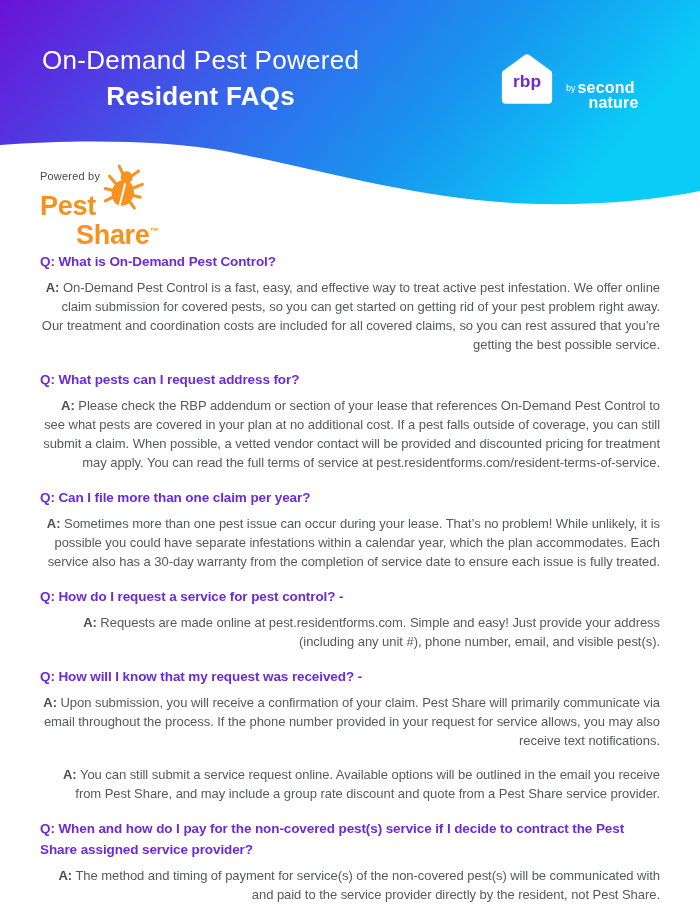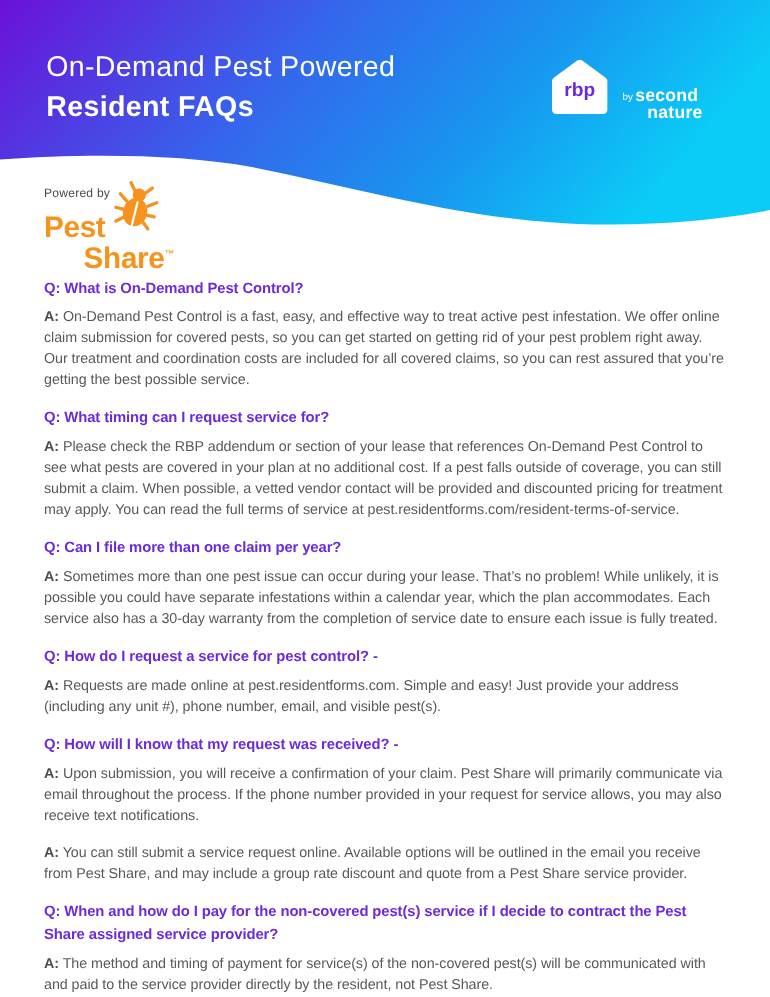--- a/index.html
+++ b/index.html
@@ -10,21 +10,21 @@
     font-family: "Liberation Sans", sans-serif;
     overflow: hidden;
   }
 
   
   .header { position: relative; width: 700px; height: 236px; }
   .wave-svg { position: absolute; left: 0; top: 0; width: 700px; height: 236px; }
 
   .title-block { position: absolute; left: 42px; top: 44px; color: #ffffff; }
   .title-line1 { font-size: 26px; font-weight: 400; letter-spacing: .3px; line-height: 32px; }
-  .title-line2 { font-size: 26px; font-weight: 700; letter-spacing: .3px; line-height: 32px; margin-top: 4px; }
+  .title-line2 { font-size: 26px; font-weight: 700; letter-spacing: .3px; line-height: 32px; margin-top: 4px; text-align: center; }
 
   .rbp-logo { position: absolute; left: 498px; top: 51px; width: 58px; height: 57px; }
 
   .byline { position: absolute; left: 566px; top: 80px; display: flex; color: #ffffff; }
   .byline .by { font-size: 9px; font-weight: 400; margin: 3px 2px 0 0; }
   .byline .brand { font-size: 16px; font-weight: 700; line-height: 15px; letter-spacing: .2px; }
   .byline .brand .l2 { display: block; margin-left: 11px; }
 
   
   .powered { position: absolute; left: 40px; top: 170px; width: 160px; }
@@ -36,21 +36,21 @@
 
   
   .faq-list { padding: 15px 40px 0 40px; }
   .faq-item { margin-bottom: 15px; }
   .faq-question {
     color: #6C2BD9; font-weight: 700; font-size: 13.5px;
     line-height: 21px; margin: 0 0 6px 0; letter-spacing: -.1px;
   }
   .faq-answer {
     color: #58595B; font-size: 13px; line-height: 19px;
-    margin: 0; letter-spacing: -.05px;
+    margin: 0; letter-spacing: -.05px; text-align: right;
   }
   .a-prefix { font-weight: 700; color: #4c4d4f; }
 </style>
 </head>
 <body>
 
 <div class="header">
   <svg class="wave-svg" viewBox="0 0 700 236" preserveAspectRatio="none">
     <defs>
       <linearGradient id="hdr-grad" x1="0" y1="0" x2="1" y2="0.25">
@@ -105,21 +105,21 @@
 </div>
 
 <div class="faq-list">
 
   <div class="faq-item">
     <p class="faq-question">Q: What is On-Demand Pest Control?</p>
     <p class="faq-answer"><span class="a-prefix">A:</span> <span>On-Demand Pest Control is a fast, easy, and effective way to treat active pest infestation. We offer online claim submission for covered pests, so you can get started on getting rid of your pest problem right away. Our treatment and coordination costs are included for all covered claims, so you can rest assured that you’re getting the best possible service.</span></p>
   </div>
 
   <div class="faq-item">
-    <p class="faq-question">Q: What timing can I request service for?</p>
+    <p class="faq-question">Q: What pests can I request address for?</p>
     <p class="faq-answer"><span class="a-prefix">A:</span> <span>Please check the RBP addendum or section of your lease that references On-Demand Pest Control to see what pests are covered in your plan at no additional cost. If a pest falls outside of coverage, you can still submit a claim. When possible, a vetted vendor contact will be provided and discounted pricing for treatment may apply. You can read the full terms of service at pest.residentforms.com/resident-terms-of-service.</span></p>
   </div>
 
   <div class="faq-item">
     <p class="faq-question">Q: Can I file more than one claim per year?</p>
     <p class="faq-answer"><span class="a-prefix">A:</span> <span>Sometimes more than one pest issue can occur during your lease. That’s no problem! While unlikely, it is possible you could have separate infestations within a calendar year, which the plan accommodates. Each service also has a 30-day warranty from the completion of service date to ensure each issue is fully treated.</span></p>
   </div>
 
   <div class="faq-item">
     <p class="faq-question">Q: How do I request a service for pest control? -</p>

